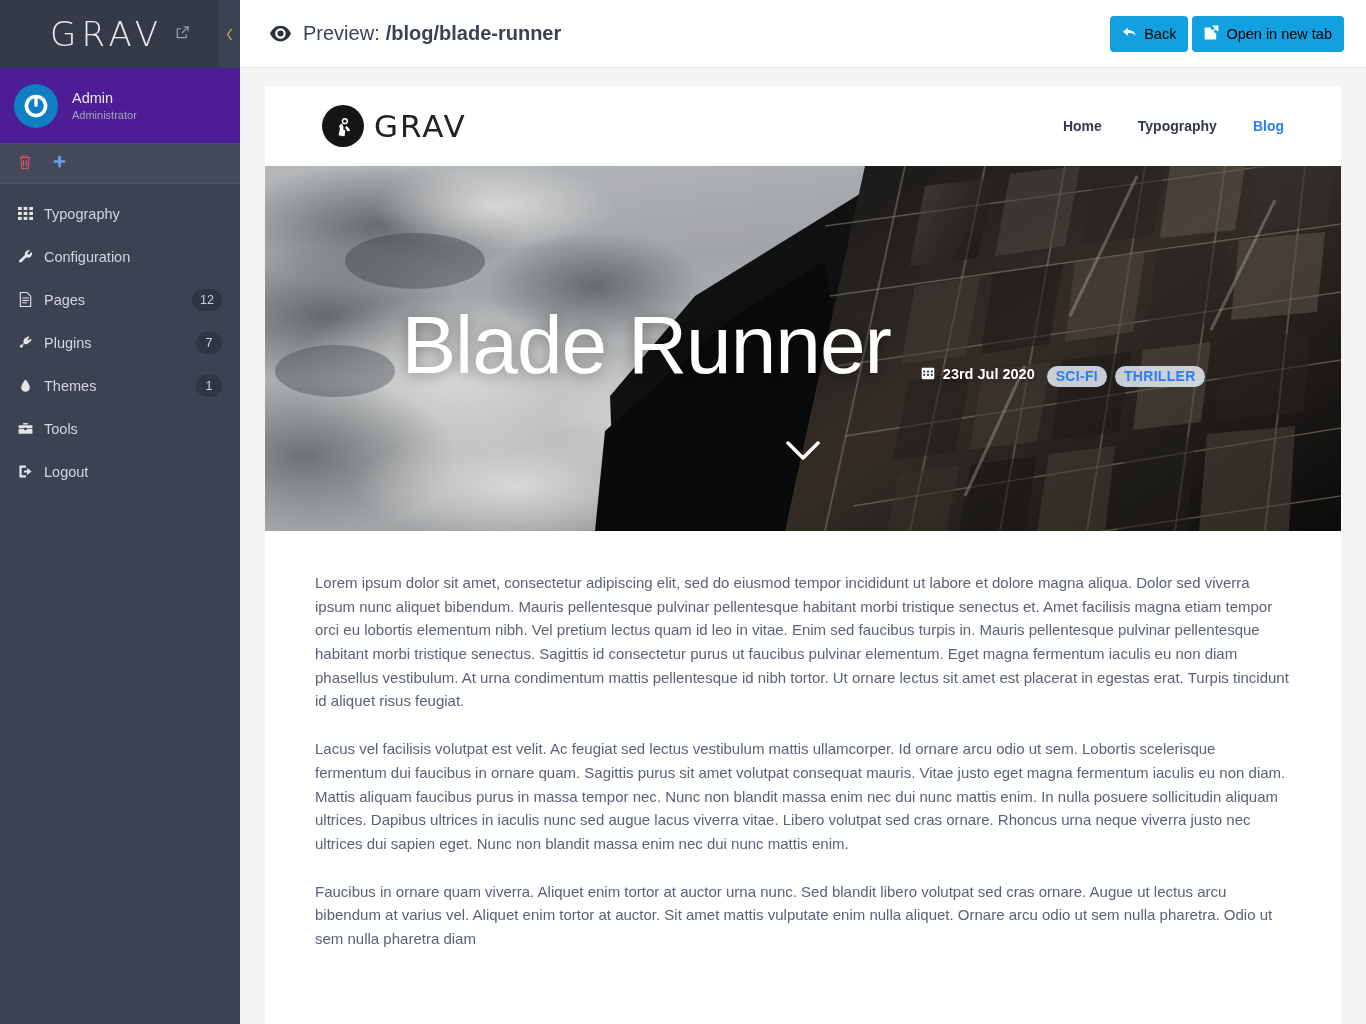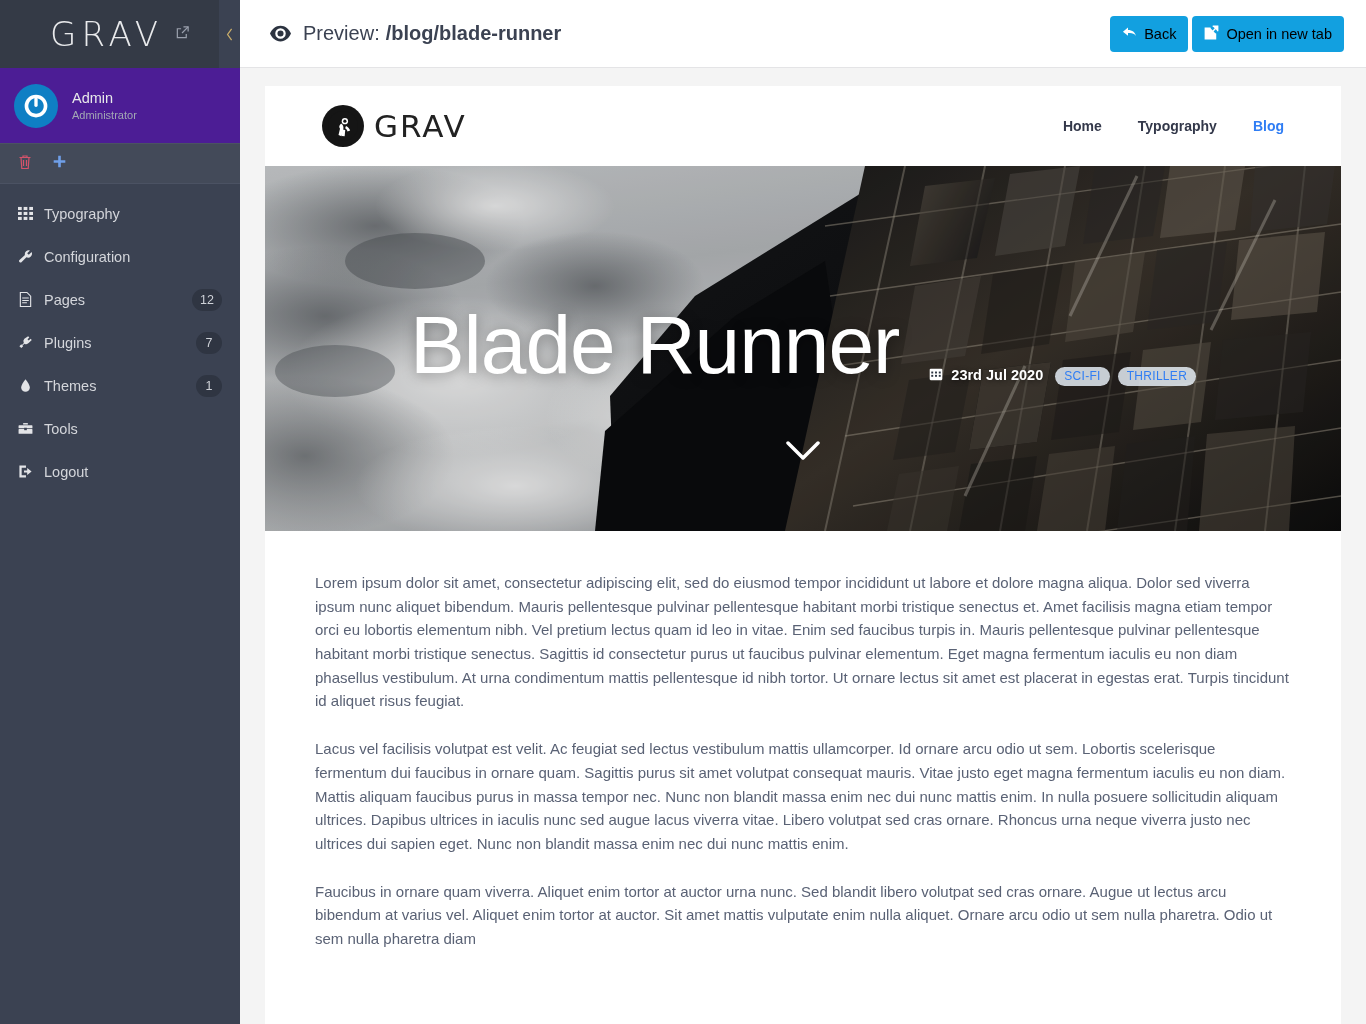--- a/index.html
+++ b/index.html
@@ -198,23 +198,23 @@
     color: #fff; font-size: 14.5px; font-weight: bold; padding-left: 30px;
   }
   .cal-icon { display: inline-flex; }
   .cal-icon svg { width: 14px; height: 14px; fill: #fff; }
   .hero-date { margin-right: 4px; text-shadow: 0 1px 5px rgba(0,0,0,.5); }
   .tag-pill {
     background: rgba(236,244,252,.82);
     color: #2f7df4;
     border-radius: 11px;
     padding: 2px 9px 3px;
-    font-size: 12px;
+    font-size: 14px;
     letter-spacing: .3px;
-    font-weight: normal;
+    font-weight: bold;
     cursor: pointer;
   }
   #scroll-chevron {
     position: absolute; left: 50%; transform: translateX(-50%);
     bottom: 65px; z-index: 6; cursor: pointer;
   }
   #scroll-chevron svg { width: 34px; height: 22px; stroke: #fff; fill: none; stroke-width: 3.5; }
 
   
   #article {

